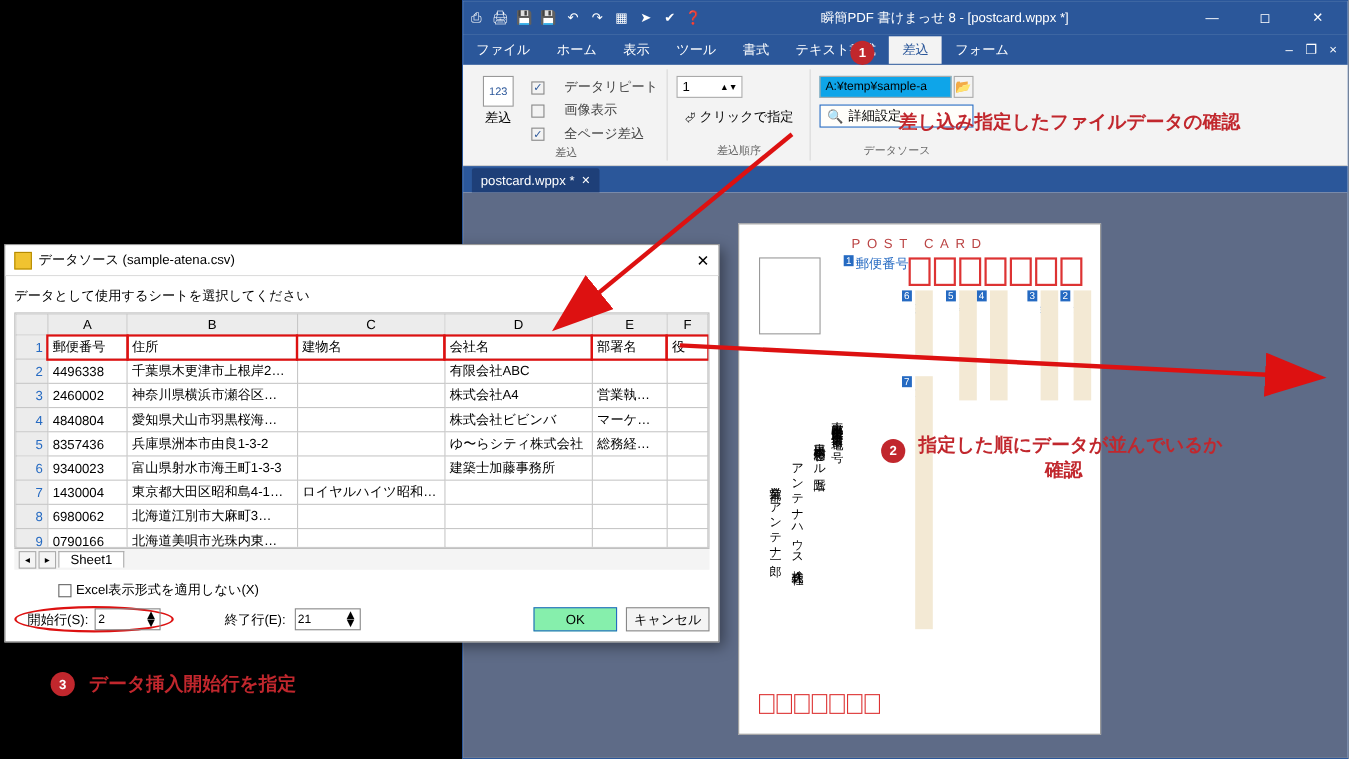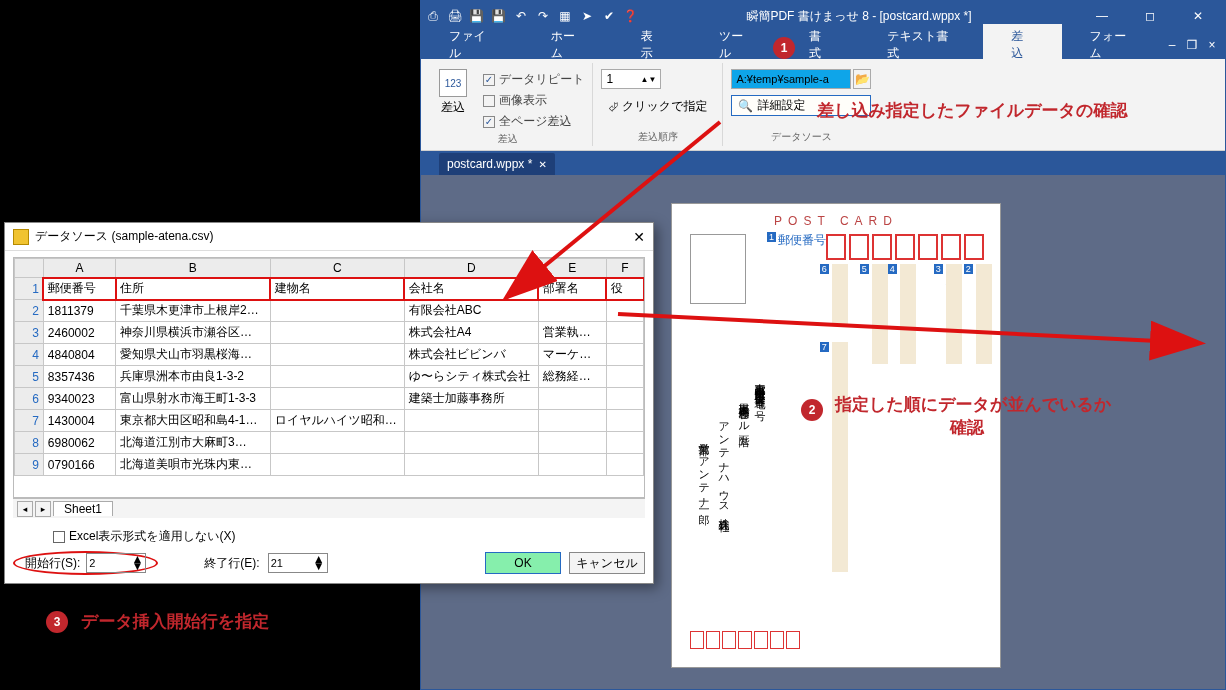--- a/index.html
+++ b/index.html
@@ -8,39 +8,39 @@
   
   .app-window { position: absolute; left: 420px; top: 0; width: 806px; height: 690px; background: #fff; border: 1px solid #2b579a; display: flex; flex-direction: column; }
   .title-bar { height: 30px; background: #2b579a; color: #fff; display: flex; align-items: center; justify-content: space-between; padding: 0 4px; }
   .title-left { display: flex; align-items: center; gap: 6px; }
   .quick-icon { width: 16px; height: 16px; display: flex; align-items: center; justify-content: center; font-size: 12px; color:#fff; }
   .title-center { flex: 1; text-align: center; }
   .title-buttons { display: flex; gap: 2px; }
   .win-btn { width: 46px; height: 28px; display: flex; align-items: center; justify-content: center; color:#fff; }
 
   .menu-bar { height: 28px; background: #2b579a; color: #fff; display: flex; align-items: center; }
-  .menu-bar .mitem { padding: 4px 28px; cursor: default; }
+  .menu-bar .mitem { padding: 4px 12px; cursor: default; }
   .menu-bar .mitem.active { background: #f3f3f3; color: #2b579a; }
   .menu-bar .sysbtns { margin-left:auto; display:flex; gap:2px; padding-right:4px; }
   .menu-bar .sysbtns span{width:18px;text-align:center;}
 
   .ribbon { height: 92px; background: #f3f3f3; border-bottom: 1px solid #d0d0d0; display: flex; padding: 4px 6px; gap: 4px; }
   .ribbon-group { display: flex; flex-direction: column; align-items: center; border-right: 1px solid #d8d8d8; padding: 2px 8px 0 4px; position:relative; }
   .ribbon-group .glabel { font-size: 10px; color: #666; margin-top: auto; margin-bottom:2px;}
   .big-btn { width: 44px; display:flex; flex-direction:column; align-items:center; gap:2px; padding-top:4px;}
   .big-btn .bicon{width:28px;height:28px;border:1px solid #999;background:#fff;display:flex;align-items:center;justify-content:center;font-size:10px;color:#2b579a;}
-  .chkrow{display:flex;align-items:center;gap:4px;padding:2px 0;font-size:11px;color:#444;}
+  .chkrow{display:flex;align-items:center;gap:18px;padding:2px 0;font-size:11px;color:#444;}
   .chkrow .box{width:12px;height:12px;border:1px solid #888;display:inline-flex;align-items:center;justify-content:center;font-size:10px;color:#2b579a;}
   .chkrow.checked .box::before{content:"✓";}
   .ribbon-spinner{width:60px;height:20px;border:1px solid #aaa;background:#fff;padding:0 4px;display:flex;align-items:center;}
   .ribbon-btn{border:1px solid transparent;padding:2px 6px;display:flex;align-items:center;gap:4px;font-size:11px;}
   .datasource-input{width:120px;height:20px;border:1px solid #aaa;background:#0ea5e9;padding:0 4px;display:flex;align-items:center;font-size:11px;overflow:hidden;white-space:nowrap;}
   .detail-box{border:1px solid #256ac2;padding:1px 6px;display:flex;align-items:center;gap:4px;background:#fffefa;}
 
-  .tab-strip{height:24px;background:#2b579a;display:flex;align-items:flex-end;padding-left:18px;}
+  .tab-strip{height:24px;background:#2b579a;display:flex;align-items:flex-end;padding-left:8px;}
   .doc-tab{background:#1e3f78;color:#fff;height:22px;padding:0 8px;display:flex;align-items:center;gap:6px;border-top-left-radius:2px;border-top-right-radius:2px;font-size:11px;}
   .doc-tab .close{font-size:10px;}
 
   .workarea{flex:1;background:#5e6b87;position:relative;overflow:hidden;}
   .postcard{position:absolute;left:250px;top:28px;width:330px;height:465px;background:#fff;border:1px solid #999;}
   .pc-title{position:absolute;top:10px;left:50%;transform:translateX(-50%);color:#b44;letter-spacing:6px;font-size:12px;}
   .pc-zipboxes{position:absolute;top:30px;right:16px;display:flex;gap:3px;}
   .pc-zipboxes .zb{width:20px;height:26px;border:2px solid #d33;}
   .pc-stamp{position:absolute;top:30px;left:18px;width:56px;height:70px;border:1px solid #999;}
   .pc-fieldtag{position:absolute;font-size:10px;color:#256ac2;display:flex;align-items:flex-start;gap:2px;}
@@ -279,20 +279,21 @@
 <div class="anno" style="left:81px;top:610px;">データ挿入開始行を指定</div>
 <div class="badge" style="position:absolute;left:46px;top:611px;">3</div>
 
 <div class="dialog">
   <div class="dlg-title">
     <div class="dicon"></div>
     <span>データソース (sample-atena.csv)</span>
     <span class="dclose">✕</span>
   </div>
   <div class="dlg-body">
+    <div class="dlg-prompt">データとして使用するシートを選択してください</div>
     <div class="grid-wrap">
       <table class="data">
         <colgroup>
             <col class="rownum" style="width:28px">
             <col class="col-A">
             <col class="col-B">
             <col class="col-C">
             <col class="col-D">
             <col class="col-E">
             <col class="col-F">
@@ -313,21 +314,21 @@
               <td class="rownum">1</td>
               <td>郵便番号</td>
               <td>住所</td>
               <td>建物名</td>
               <td>会社名</td>
               <td>部署名</td>
               <td>役</td>
             </tr>
             <tr>
               <td class="rownum">2</td>
-              <td>1811379</td>
+              <td>4496338</td>
               <td>千葉県木更津市上根岸2…</td>
               <td></td>
               <td>有限会社ABC</td>
               <td></td>
               <td></td>
             </tr>
             <tr>
               <td class="rownum">3</td>
               <td>2460002</td>
               <td>神奈川県横浜市瀬谷区…</td>

